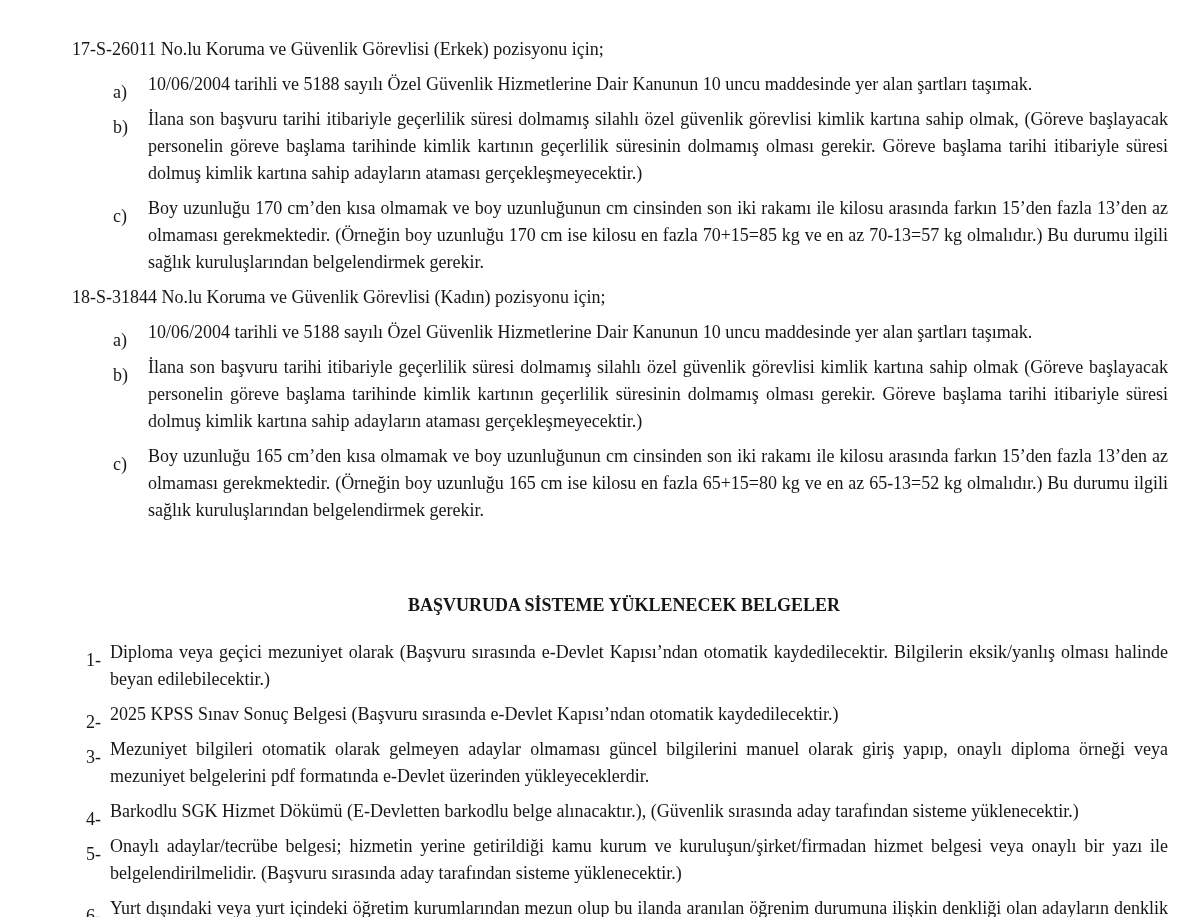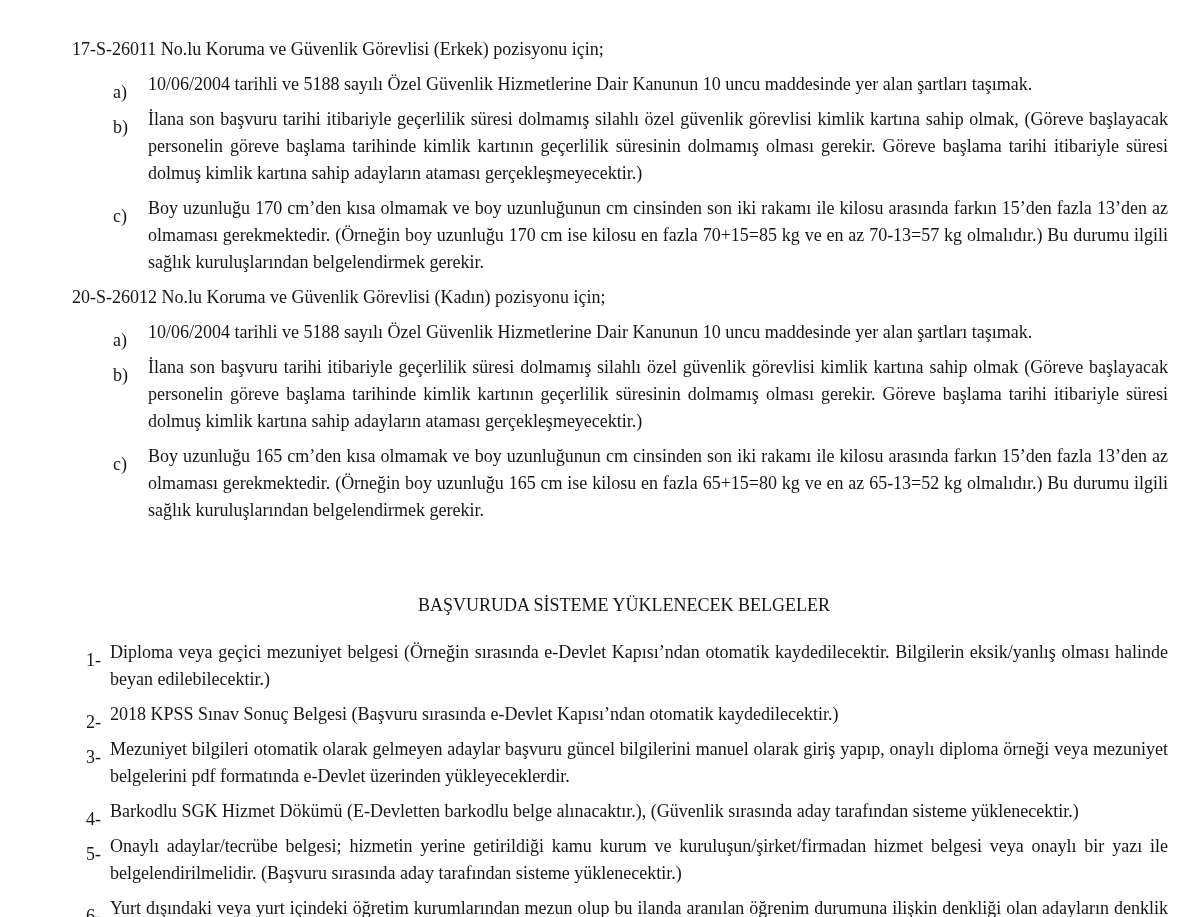--- a/index.html
+++ b/index.html
@@ -23,21 +23,21 @@
     position: relative;
     padding-left: 68px;
     text-align: justify;
   }
   .sub-label {
     position: absolute;
     left: 33px;
     top: 0;
   }
   .docs-title {
-    font-weight: normal;
+    font-weight: bold;
     font-size: 18px;
     text-align: center;
     margin-top: 68px;
     margin-bottom: 20px;
   }
   .doc-item {
     position: relative;
     padding-left: 30px;
     text-align: justify;
   }
@@ -69,49 +69,49 @@
       <span class="sub-label">b)</span>
       <div>İlana son başvuru tarihi itibariyle geçerlilik süresi dolmamış silahlı özel güvenlik görevlisi kimlik kartına sahip olmak, (Göreve başlayacak personelin göreve başlama tarihinde kimlik kartının geçerlilik süresinin dolmamış olması gerekir. Göreve başlama tarihi itibariyle süresi dolmuş kimlik kartına sahip adayların ataması gerçekleşmeyecektir.)</div>
     </div>
     <div class="sub-item">
       <span class="sub-label">c)</span>
       <div>Boy uzunluğu 170 cm’den kısa olmamak ve boy uzunluğunun cm cinsinden son iki rakamı ile kilosu arasında farkın 15’den fazla 13’den az olmaması gerekmektedir. (Örneğin boy uzunluğu 170 cm ise kilosu en fazla 70+15=85 kg ve en az 70-13=57 kg olmalıdır.) Bu durumu ilgili sağlık kuruluşlarından belgelendirmek gerekir.</div>
     </div>
   </section>
 
   <section>
-    <div class="pos-header">20-S-26012 No.lu Koruma ve Güvenlik Görevlisi (Kadın) pozisyonu için;</div>
+    <div class="pos-header">18-S-31844 No.lu Koruma ve Güvenlik Görevlisi (Kadın) pozisyonu için;</div>
     <div class="sub-item">
       <span class="sub-label">a)</span>
       <div>10/06/2004 tarihli ve 5188 sayılı Özel Güvenlik Hizmetlerine Dair Kanunun 10 uncu maddesinde yer alan şartları taşımak.</div>
     </div>
     <div class="sub-item">
       <span class="sub-label">b)</span>
       <div>İlana son başvuru tarihi itibariyle geçerlilik süresi dolmamış silahlı özel güvenlik görevlisi kimlik kartına sahip olmak (Göreve başlayacak personelin göreve başlama tarihinde kimlik kartının geçerlilik süresinin dolmamış olması gerekir. Göreve başlama tarihi itibariyle süresi dolmuş kimlik kartına sahip adayların ataması gerçekleşmeyecektir.)</div>
     </div>
     <div class="sub-item">
       <span class="sub-label">c)</span>
       <div>Boy uzunluğu 165 cm’den kısa olmamak ve boy uzunluğunun cm cinsinden son iki rakamı ile kilosu arasında farkın 15’den fazla 13’den az olmaması gerekmektedir. (Örneğin boy uzunluğu 165 cm ise kilosu en fazla 65+15=80 kg ve en az 65-13=52 kg olmalıdır.) Bu durumu ilgili sağlık kuruluşlarından belgelendirmek gerekir.</div>
     </div>
   </section>
 
   <div class="docs-title">BAŞVURUDA SİSTEME YÜKLENECEK BELGELER</div>
 
   <section>
     <div class="doc-item">
       <span class="doc-label">1-</span>
-      <div>Diploma veya geçici mezuniyet belgesi (Örneğin sırasında e-Devlet Kapısı’ndan otomatik kaydedilecektir. Bilgilerin eksik/yanlış olması halinde beyan edilebilecektir.)</div>
+      <div>Diploma veya geçici mezuniyet olarak (Başvuru sırasında e-Devlet Kapısı’ndan otomatik kaydedilecektir. Bilgilerin eksik/yanlış olması halinde beyan edilebilecektir.)</div>
     </div>
     <div class="doc-item">
       <span class="doc-label">2-</span>
-      <div>2018 KPSS Sınav Sonuç Belgesi (Başvuru sırasında e-Devlet Kapısı’ndan otomatik kaydedilecektir.)</div>
+      <div>2025 KPSS Sınav Sonuç Belgesi (Başvuru sırasında e-Devlet Kapısı’ndan otomatik kaydedilecektir.)</div>
     </div>
     <div class="doc-item">
       <span class="doc-label">3-</span>
-      <div>Mezuniyet bilgileri otomatik olarak gelmeyen adaylar başvuru güncel bilgilerini manuel olarak giriş yapıp, onaylı diploma örneği veya mezuniyet belgelerini pdf formatında e-Devlet üzerinden yükleyeceklerdir.</div>
+      <div>Mezuniyet bilgileri otomatik olarak gelmeyen adaylar olmaması güncel bilgilerini manuel olarak giriş yapıp, onaylı diploma örneği veya mezuniyet belgelerini pdf formatında e-Devlet üzerinden yükleyeceklerdir.</div>
     </div>
     <div class="doc-item">
       <span class="doc-label">4-</span>
       <div>Barkodlu SGK Hizmet Dökümü (E-Devletten barkodlu belge alınacaktır.), (Güvenlik sırasında aday tarafından sisteme yüklenecektir.)</div>
     </div>
     <div class="doc-item">
       <span class="doc-label">5-</span>
       <div>Onaylı adaylar/tecrübe belgesi; hizmetin yerine getirildiği kamu kurum ve kuruluşun/şirket/firmadan hizmet belgesi veya onaylı bir yazı ile belgelendirilmelidir. (Başvuru sırasında aday tarafından sisteme yüklenecektir.)</div>
     </div>
     <div class="doc-item">

